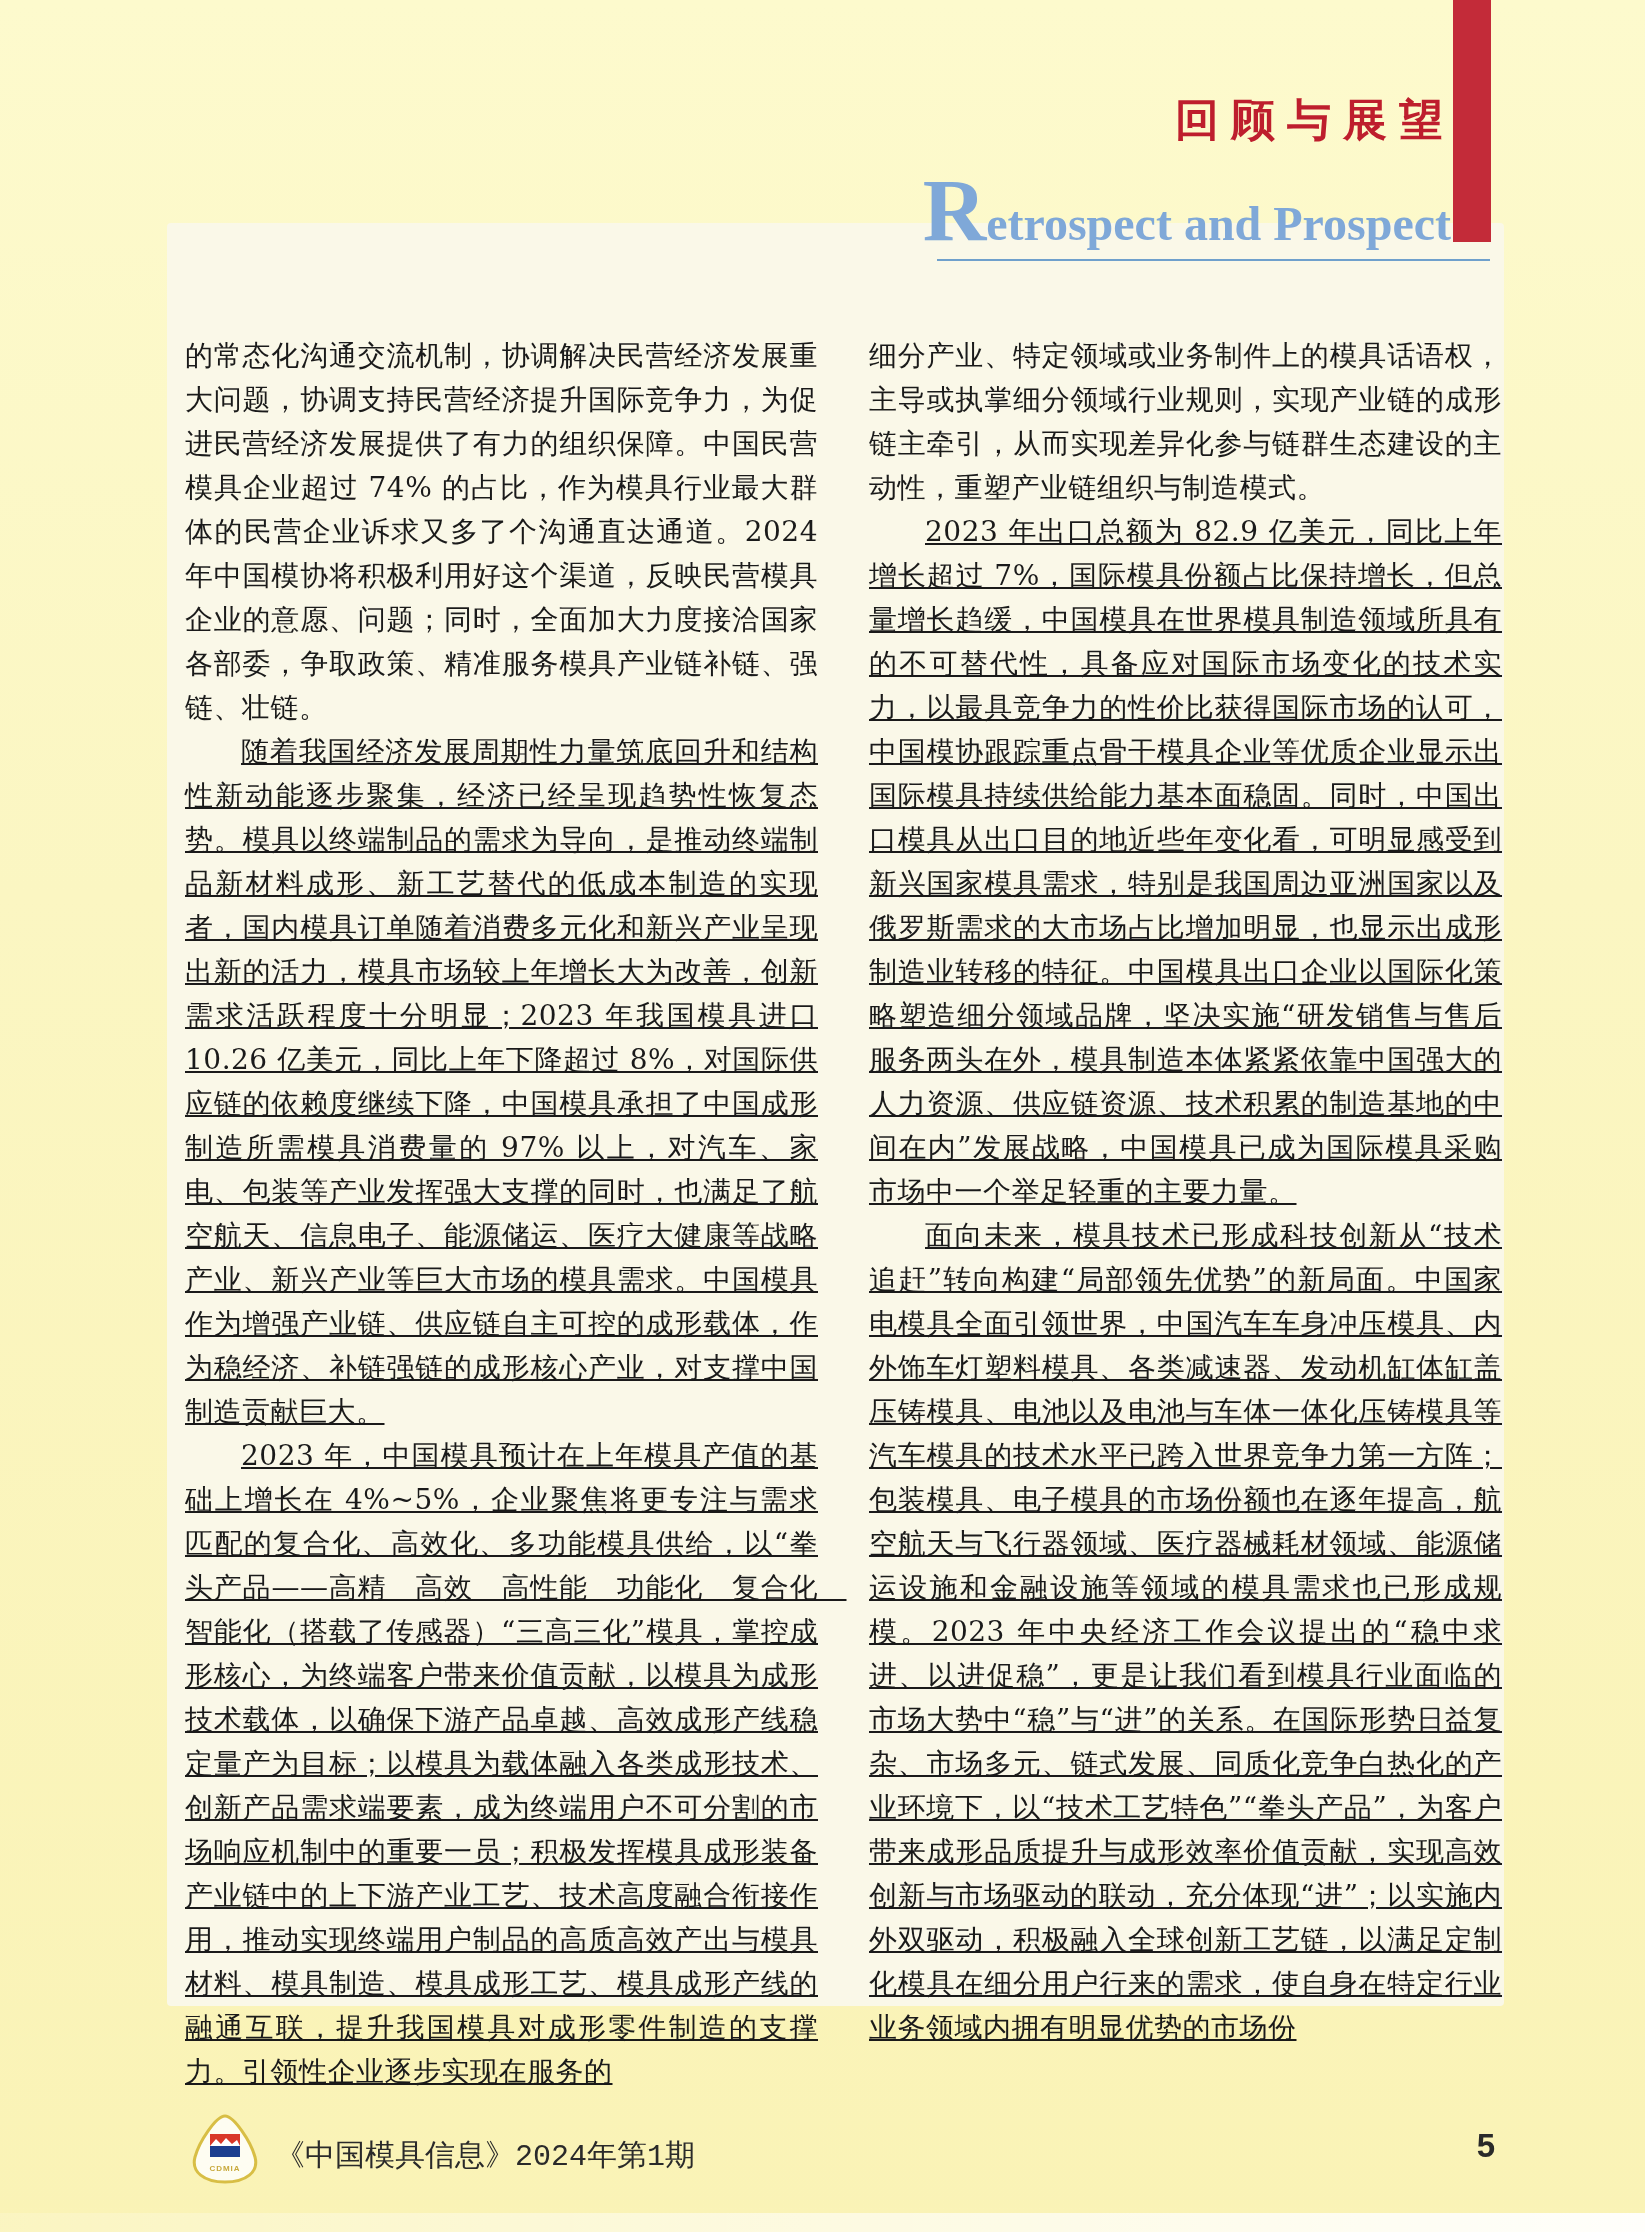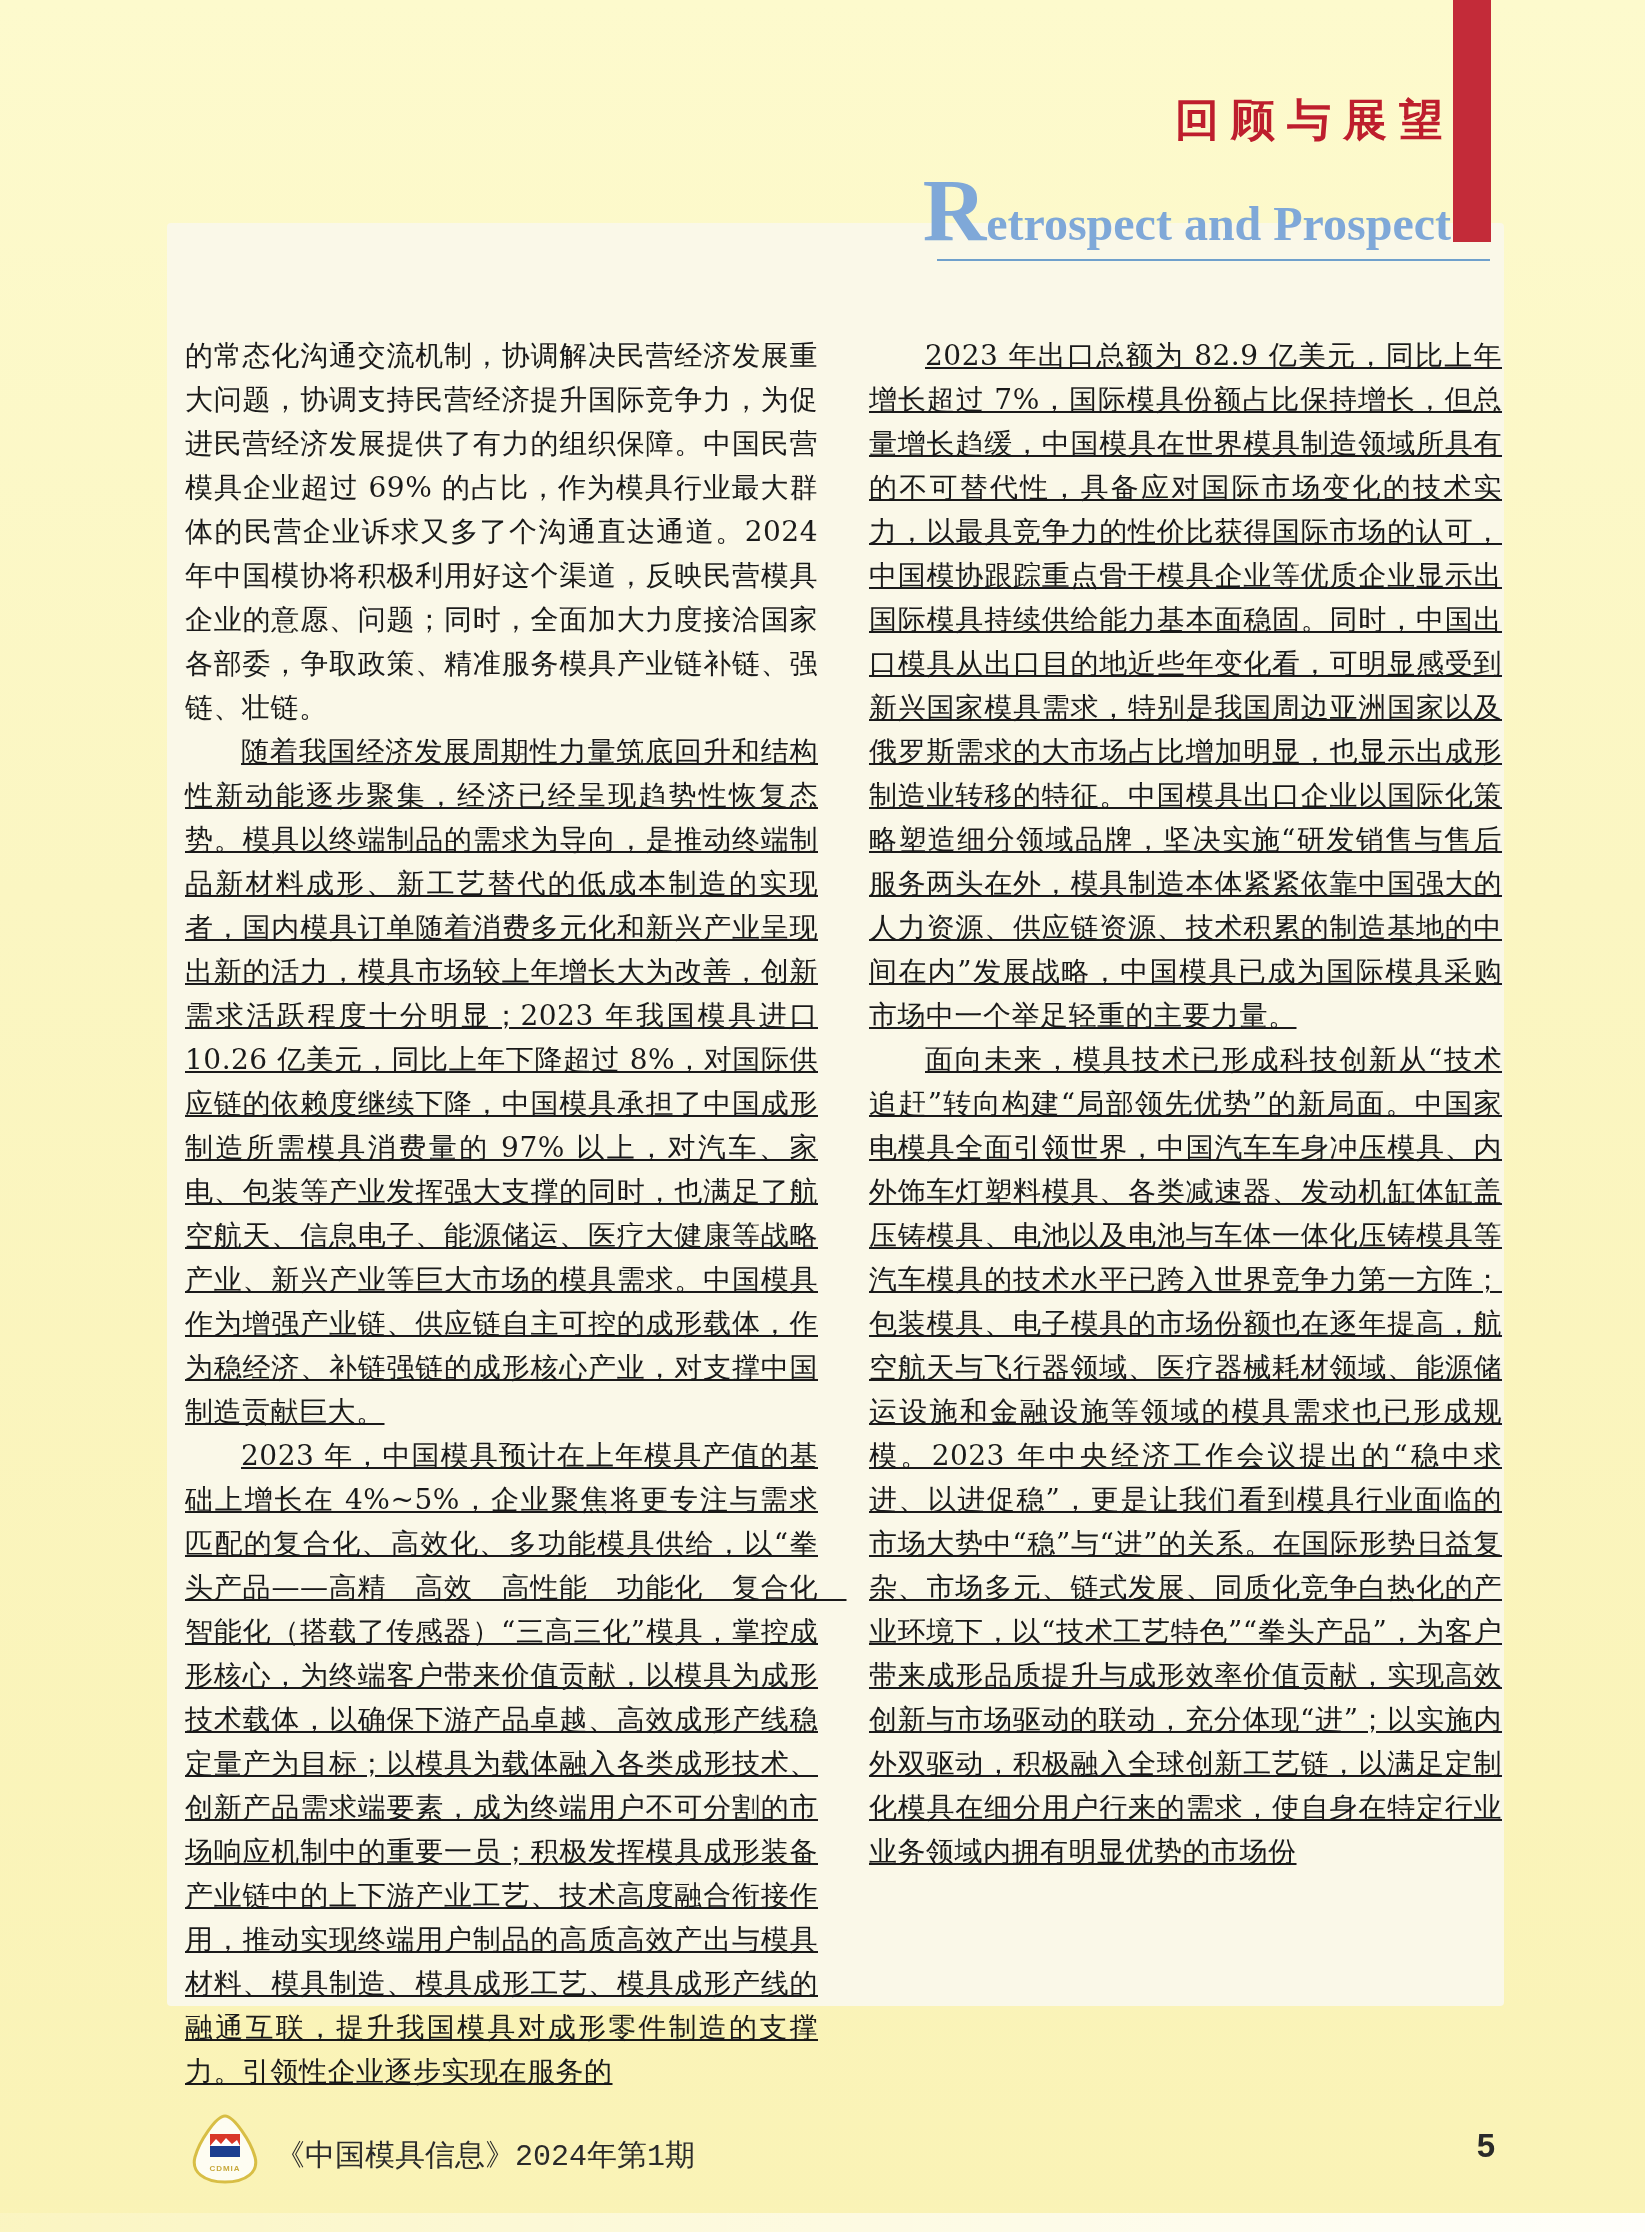--- a/index.html
+++ b/index.html
@@ -71,25 +71,26 @@
 
   <header>
     <div class="red-bar"></div>
     <div class="title-cn">回顾与展望</div>
     <div class="title-en"><span class="big-r">R</span><span>etrospect and Prospect</span></div>
     <div class="title-underline"></div>
   </header>
 
   <main>
     <section class="col col-left">
-      <p>的常态化沟通交流机制，协调解决民营经济发展重大问题，协调支持民营经济提升国际竞争力，为促进民营经济发展提供了有力的组织保障。中国民营模具企业超过 69% 的占比，作为模具行业最大群体的民营企业诉求又多了个沟通直达通道。2024 年中国模协将积极利用好这个渠道，反映民营模具企业的意愿、问题；同时，全面加大力度接洽国家各部委，争取政策、精准服务模具产业链补链、强链、壮链。</p>
+      <p>的常态化沟通交流机制，协调解决民营经济发展重大问题，协调支持民营经济提升国际竞争力，为促进民营经济发展提供了有力的组织保障。中国民营模具企业超过 74% 的占比，作为模具行业最大群体的民营企业诉求又多了个沟通直达通道。2024 年中国模协将积极利用好这个渠道，反映民营模具企业的意愿、问题；同时，全面加大力度接洽国家各部委，争取政策、精准服务模具产业链补链、强链、壮链。</p>
       <p class="indent">随着我国经济发展周期性力量筑底回升和结构性新动能逐步聚集，经济已经呈现趋势性恢复态势。模具以终端制品的需求为导向，是推动终端制品新材料成形、新工艺替代的低成本制造的实现者，国内模具订单随着消费多元化和新兴产业呈现出新的活力，模具市场较上年增长大为改善，创新需求活跃程度十分明显；2023 年我国模具进口 10.26 亿美元，同比上年下降超过 8%，对国际供应链的依赖度继续下降，中国模具承担了中国成形制造所需模具消费量的 97% 以上，对汽车、家电、包装等产业发挥强大支撑的同时，也满足了航空航天、信息电子、能源储运、医疗大健康等战略产业、新兴产业等巨大市场的模具需求。中国模具作为增强产业链、供应链自主可控的成形载体，作为稳经济、补链强链的成形核心产业，对支撑中国制造贡献巨大。</p>
       <p class="indent">2023 年，中国模具预计在上年模具产值的基础上增长在 4%~5%，企业聚焦将更专注与需求匹配的复合化、高效化、多功能模具供给，以“拳头产品——高精　高效　高性能　功能化　复合化　智能化（搭载了传感器）“三高三化”模具，掌控成形核心，为终端客户带来价值贡献，以模具为成形技术载体，以确保下游产品卓越、高效成形产线稳定量产为目标；以模具为载体融入各类成形技术、创新产品需求端要素，成为终端用户不可分割的市场响应机制中的重要一员；积极发挥模具成形装备产业链中的上下游产业工艺、技术高度融合衔接作用，推动实现终端用户制品的高质高效产出与模具材料、模具制造、模具成形工艺、模具成形产线的融通互联，提升我国模具对成形零件制造的支撑力。引领性企业逐步实现在服务的</p>
     </section>
     <section class="col col-right">
+      <p>细分产业、特定领域或业务制件上的模具话语权，主导或执掌细分领域行业规则，实现产业链的成形链主牵引，从而实现差异化参与链群生态建设的主动性，重塑产业链组织与制造模式。</p>
       <p class="indent">2023 年出口总额为 82.9 亿美元，同比上年增长超过 7%，国际模具份额占比保持增长，但总量增长趋缓，中国模具在世界模具制造领域所具有的不可替代性，具备应对国际市场变化的技术实力，以最具竞争力的性价比获得国际市场的认可，中国模协跟踪重点骨干模具企业等优质企业显示出国际模具持续供给能力基本面稳固。同时，中国出口模具从出口目的地近些年变化看，可明显感受到新兴国家模具需求，特别是我国周边亚洲国家以及俄罗斯需求的大市场占比增加明显，也显示出成形制造业转移的特征。中国模具出口企业以国际化策略塑造细分领域品牌，坚决实施“研发销售与售后服务两头在外，模具制造本体紧紧依靠中国强大的人力资源、供应链资源、技术积累的制造基地的中间在内”发展战略，中国模具已成为国际模具采购市场中一个举足轻重的主要力量。</p>
       <p class="indent">面向未来，模具技术已形成科技创新从“技术追赶”转向构建“局部领先优势”的新局面。中国家电模具全面引领世界，中国汽车车身冲压模具、内外饰车灯塑料模具、各类减速器、发动机缸体缸盖压铸模具、电池以及电池与车体一体化压铸模具等汽车模具的技术水平已跨入世界竞争力第一方阵；包装模具、电子模具的市场份额也在逐年提高，航空航天与飞行器领域、医疗器械耗材领域、能源储运设施和金融设施等领域的模具需求也已形成规模。2023 年中央经济工作会议提出的“稳中求进、以进促稳”，更是让我们看到模具行业面临的市场大势中“稳”与“进”的关系。在国际形势日益复杂、市场多元、链式发展、同质化竞争白热化的产业环境下，以“技术工艺特色”“拳头产品”，为客户带来成形品质提升与成形效率价值贡献，实现高效创新与市场驱动的联动，充分体现“进”；以实施内外双驱动，积极融入全球创新工艺链，以满足定制化模具在细分用户行来的需求，使自身在特定行业业务领域内拥有明显优势的市场份</p>
     </section>
   </main>
 
   <footer>
     <div class="footer-logo">
       <svg width="72" height="76" viewBox="0 0 72 76" xmlns="http://www.w3.org/2000/svg">
         <path d="M36 3 C45 3 62 29 66 44 C70 59 57 69 36 69 C15 69 2 59 6 44 C10 29 27 3 36 3 Z" fill="#FEFDF2" stroke="#D8BE45" stroke-width="3"></path>
         <rect x="21" y="21" width="30" height="12" fill="#D93829"></rect>

